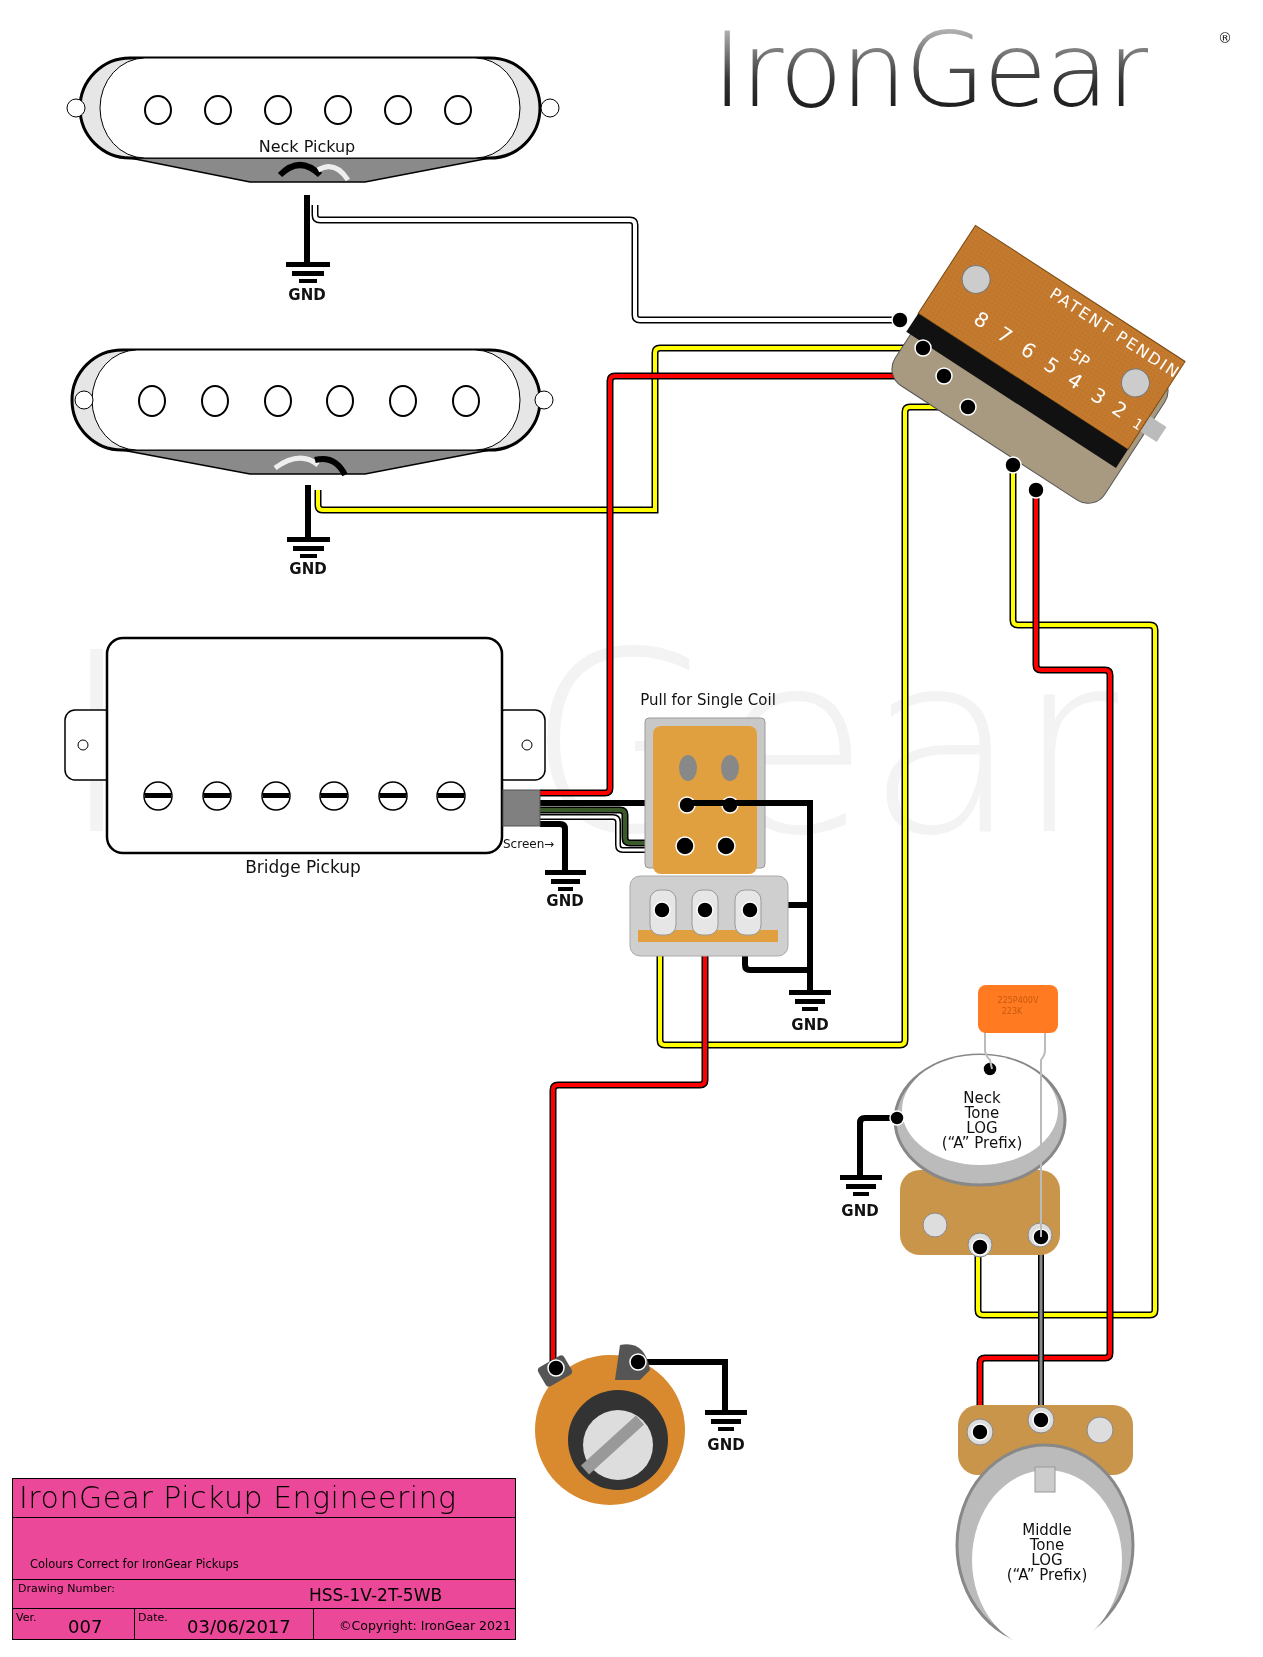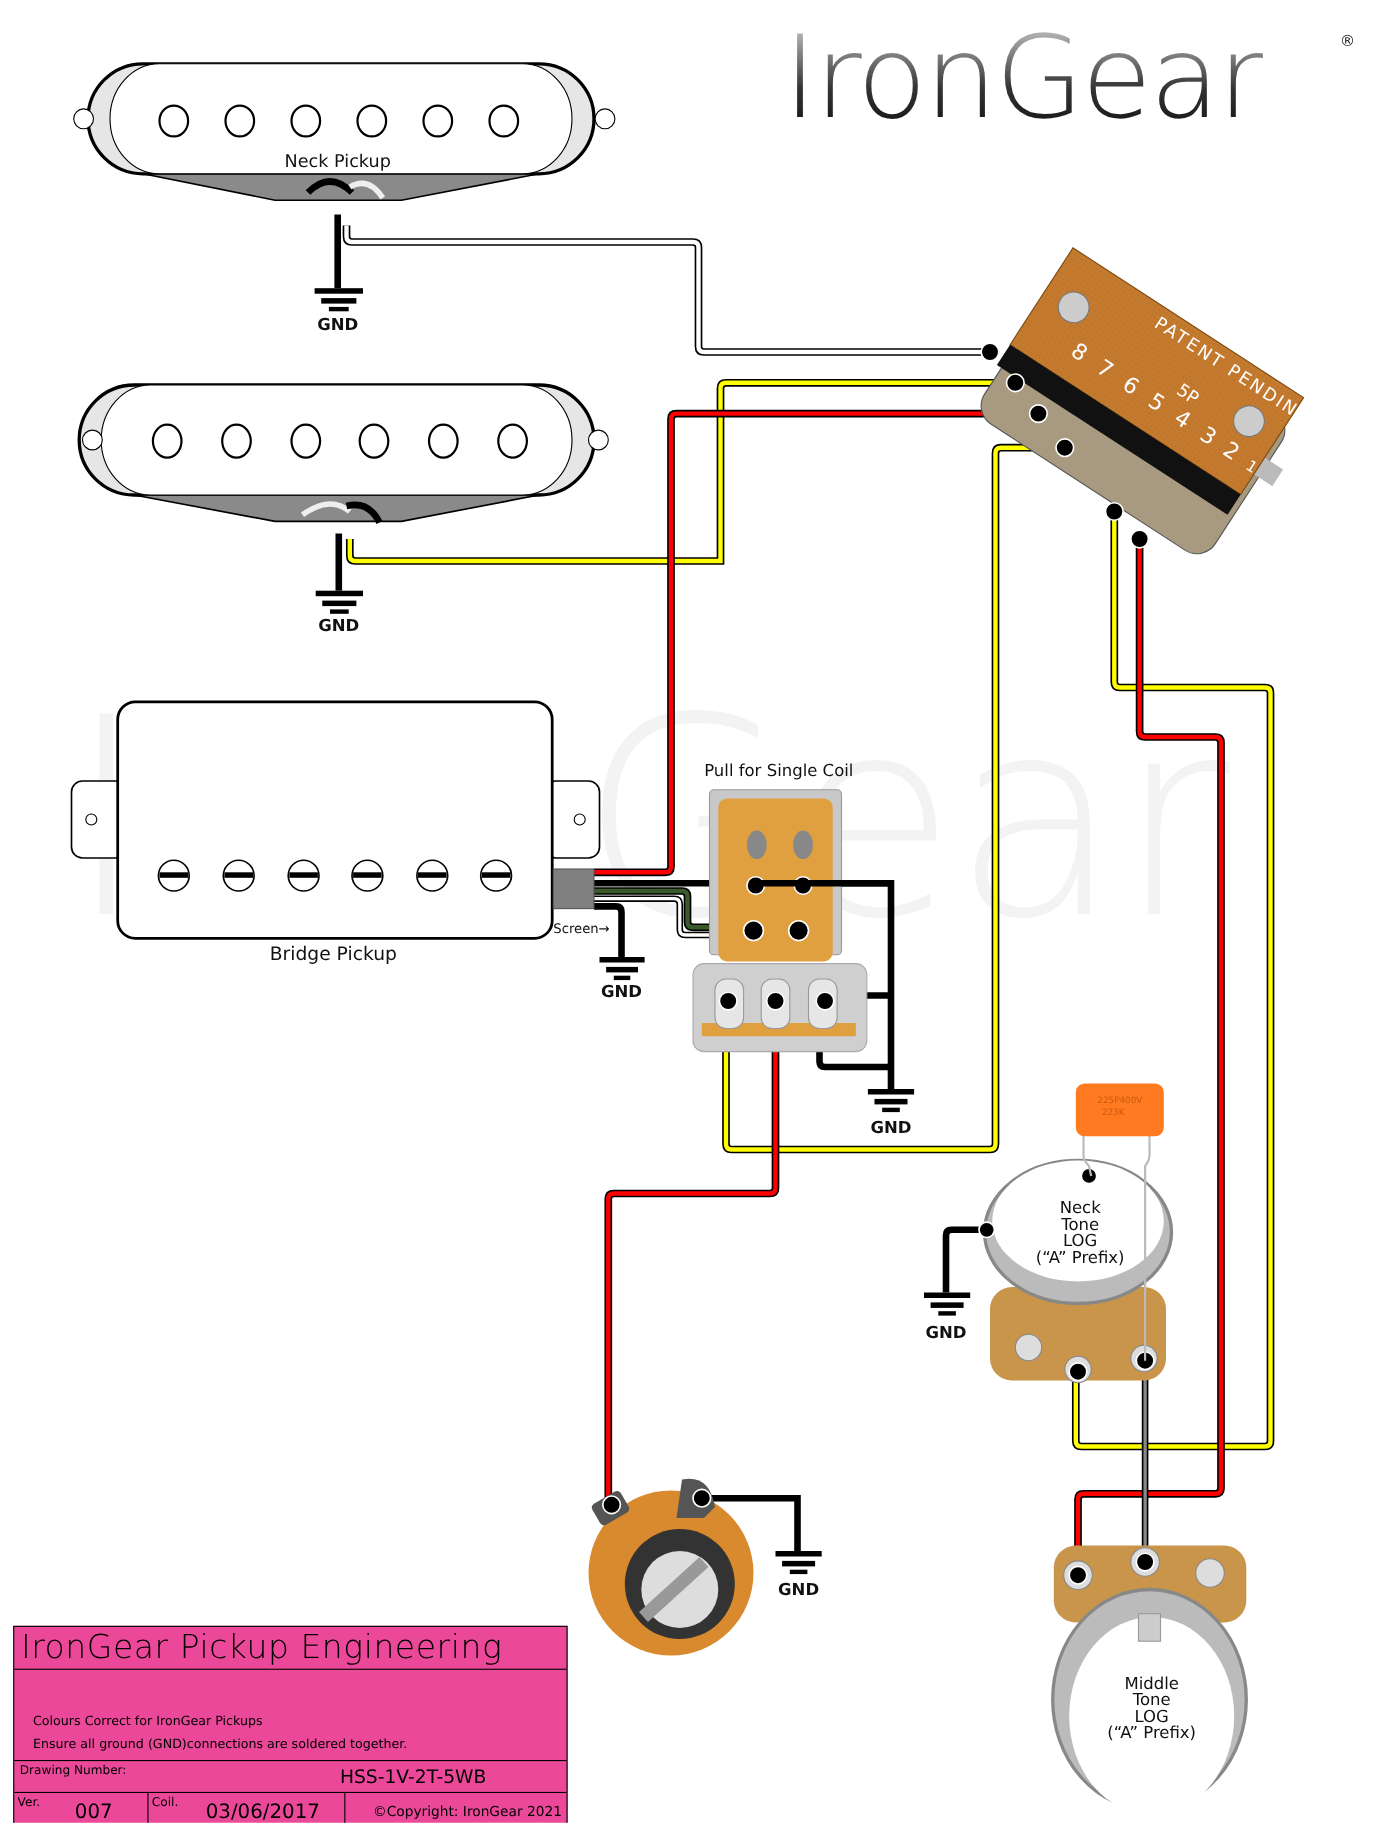--- a/index.html
+++ b/index.html
@@ -304,32 +304,31 @@
   <text class="lbl" x="726" y="1450" font-size="15" font-weight="bold" text-anchor="middle">GND</text>
 </svg>
 
 <div class="brand">IronGear</div>
 <div class="reg">®</div>
 
 <div class="titleblock">
   <div class="tb-title">IronGear Pickup Engineering</div>
   <div class="tb-notes">
     <div>Colours Correct for IronGear Pickups</div>
-    <div>Ensure all ground (GND)connections are soldered together.</div>
   </div>
   <div class="tb-drawing">
     <span class="k">Drawing Number:</span>
     <span class="v">HSS-1V-2T-5WB</span>
   </div>
   <div class="tb-row">
     <div class="tb-cell" style="width:121px">
       <span class="k">Ver.</span>
       <span class="v" style="left:55px">007</span>
     </div>
     <div class="tb-cell" style="width:178px">
-      <span class="k">Coil.</span>
+      <span class="k">Date.</span>
       <span class="v" style="left:52px">03/06/2017</span>
     </div>
     <div class="tb-cell" style="flex:1">
       <span class="v" style="left:25px; top:9px; font-size:12.5px">©Copyright: IronGear 2021</span>
     </div>
   </div>
 </div>
 
 </body></html>

